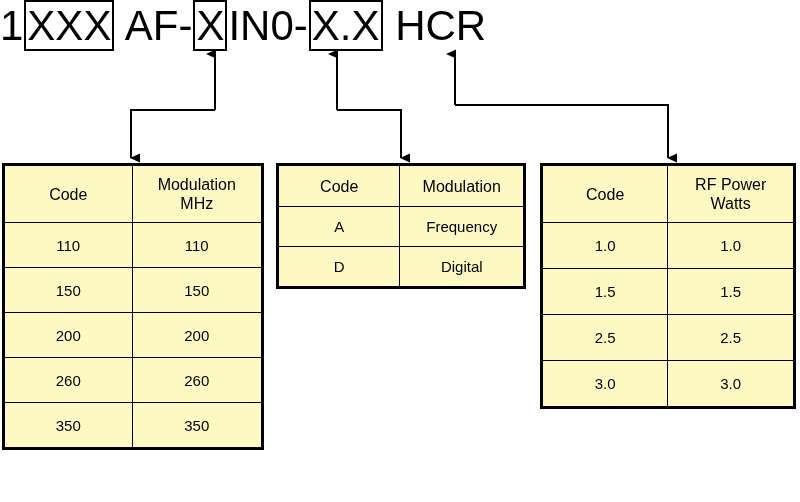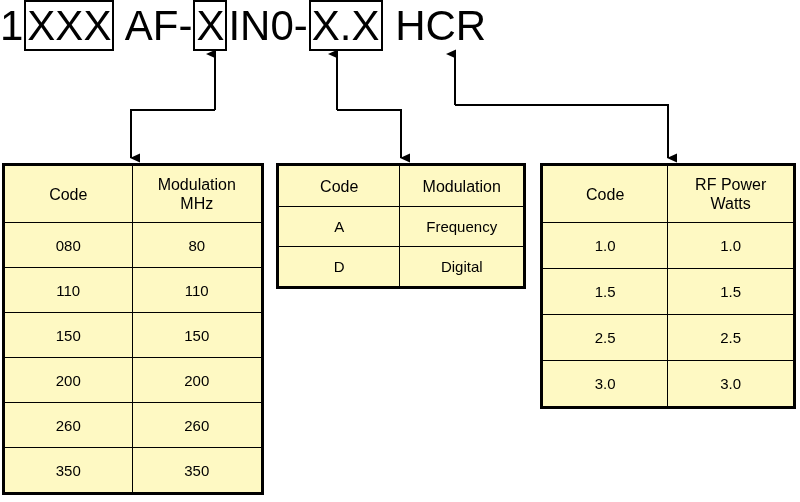--- a/index.html
+++ b/index.html
@@ -126,24 +126,20 @@
   <table class="tbl" id="table-frequency">
     <tbody>
       <tr>
         <td class="hdr">Code</td>
         <td class="hdr">
           <div>Modulation</div>
           <div>MHz</div>
         </td>
       </tr>
       <tr>
-        <td>080</td>
-        <td>80</td>
-      </tr>
-      <tr>
         <td>110</td>
         <td>110</td>
       </tr>
       <tr>
         <td>150</td>
         <td>150</td>
       </tr>
       <tr>
         <td>200</td>
         <td>200</td>

